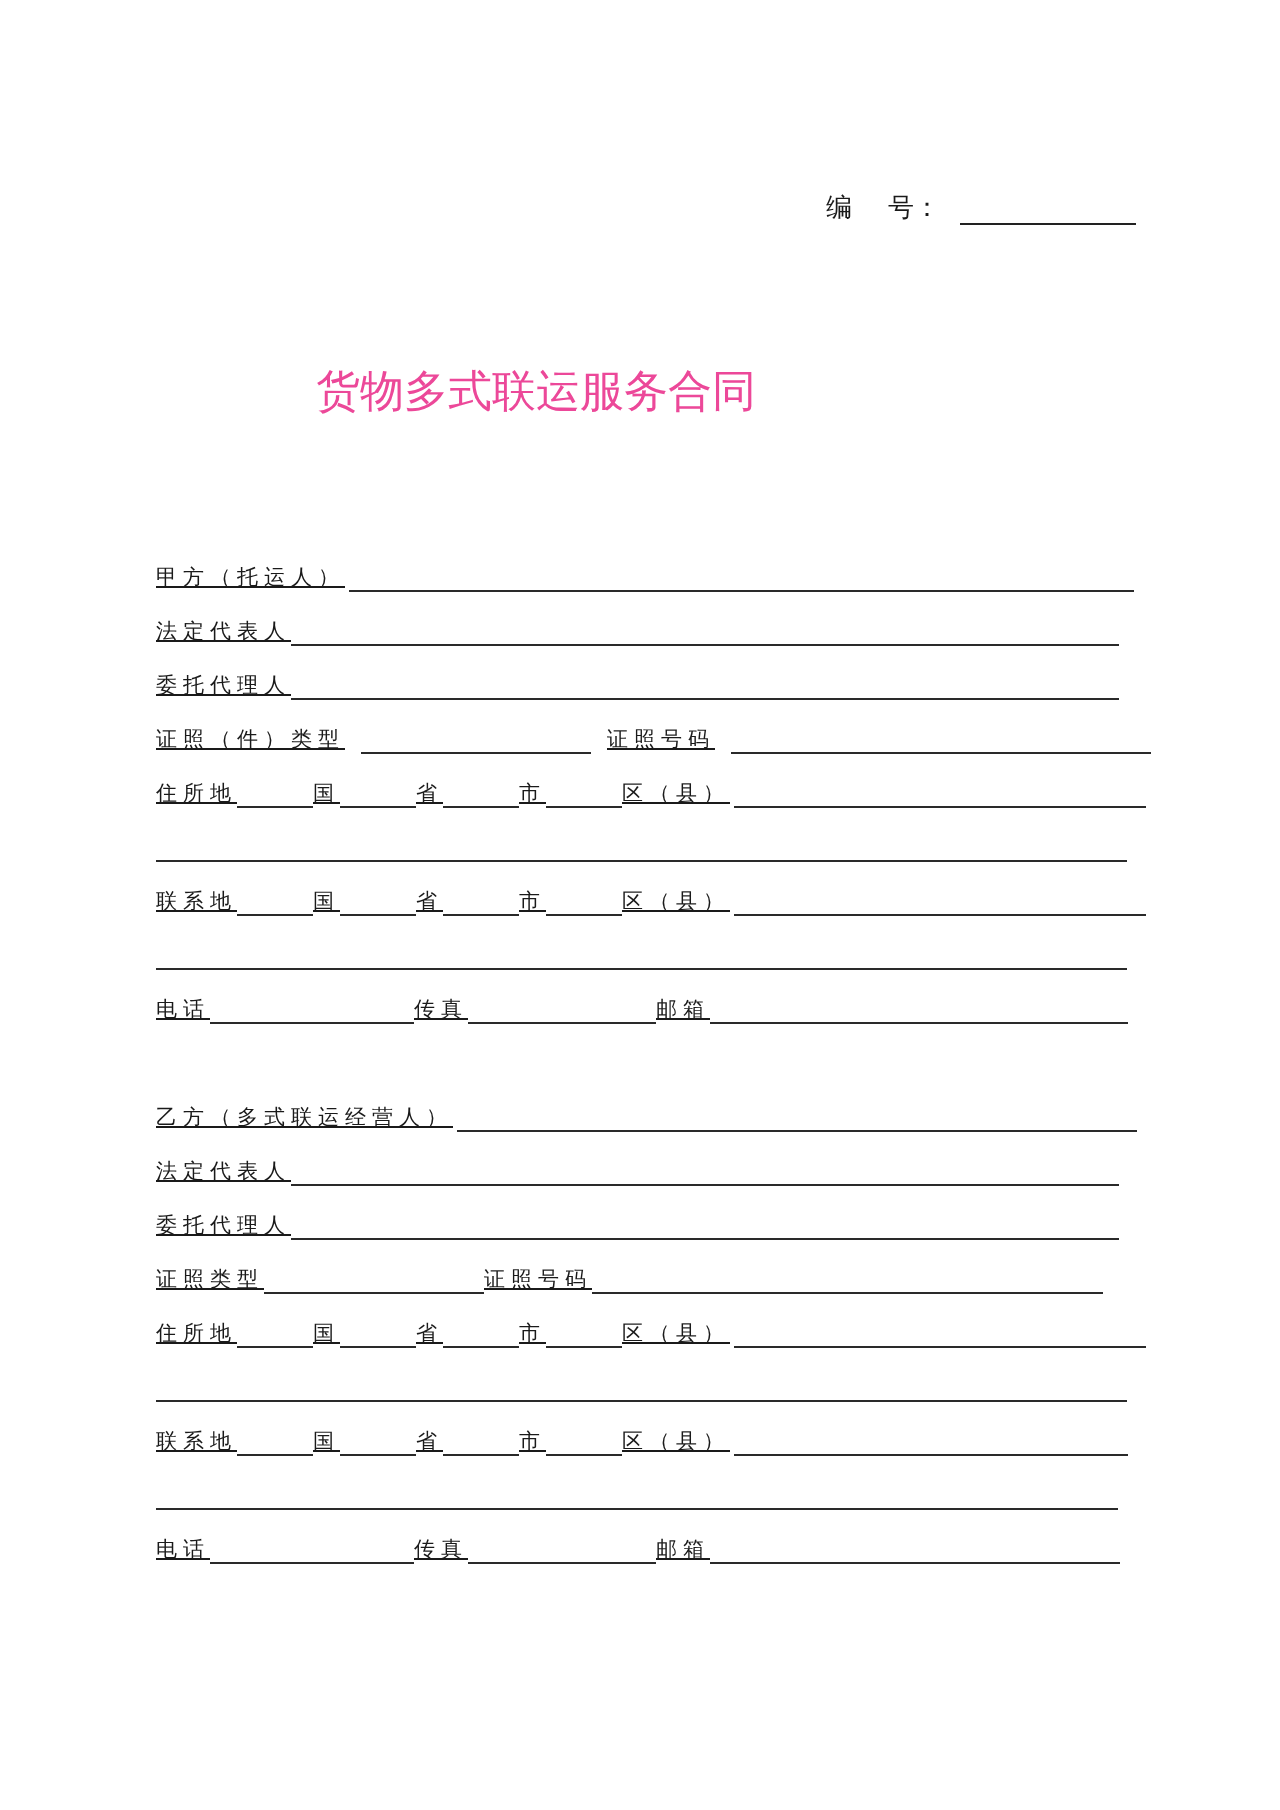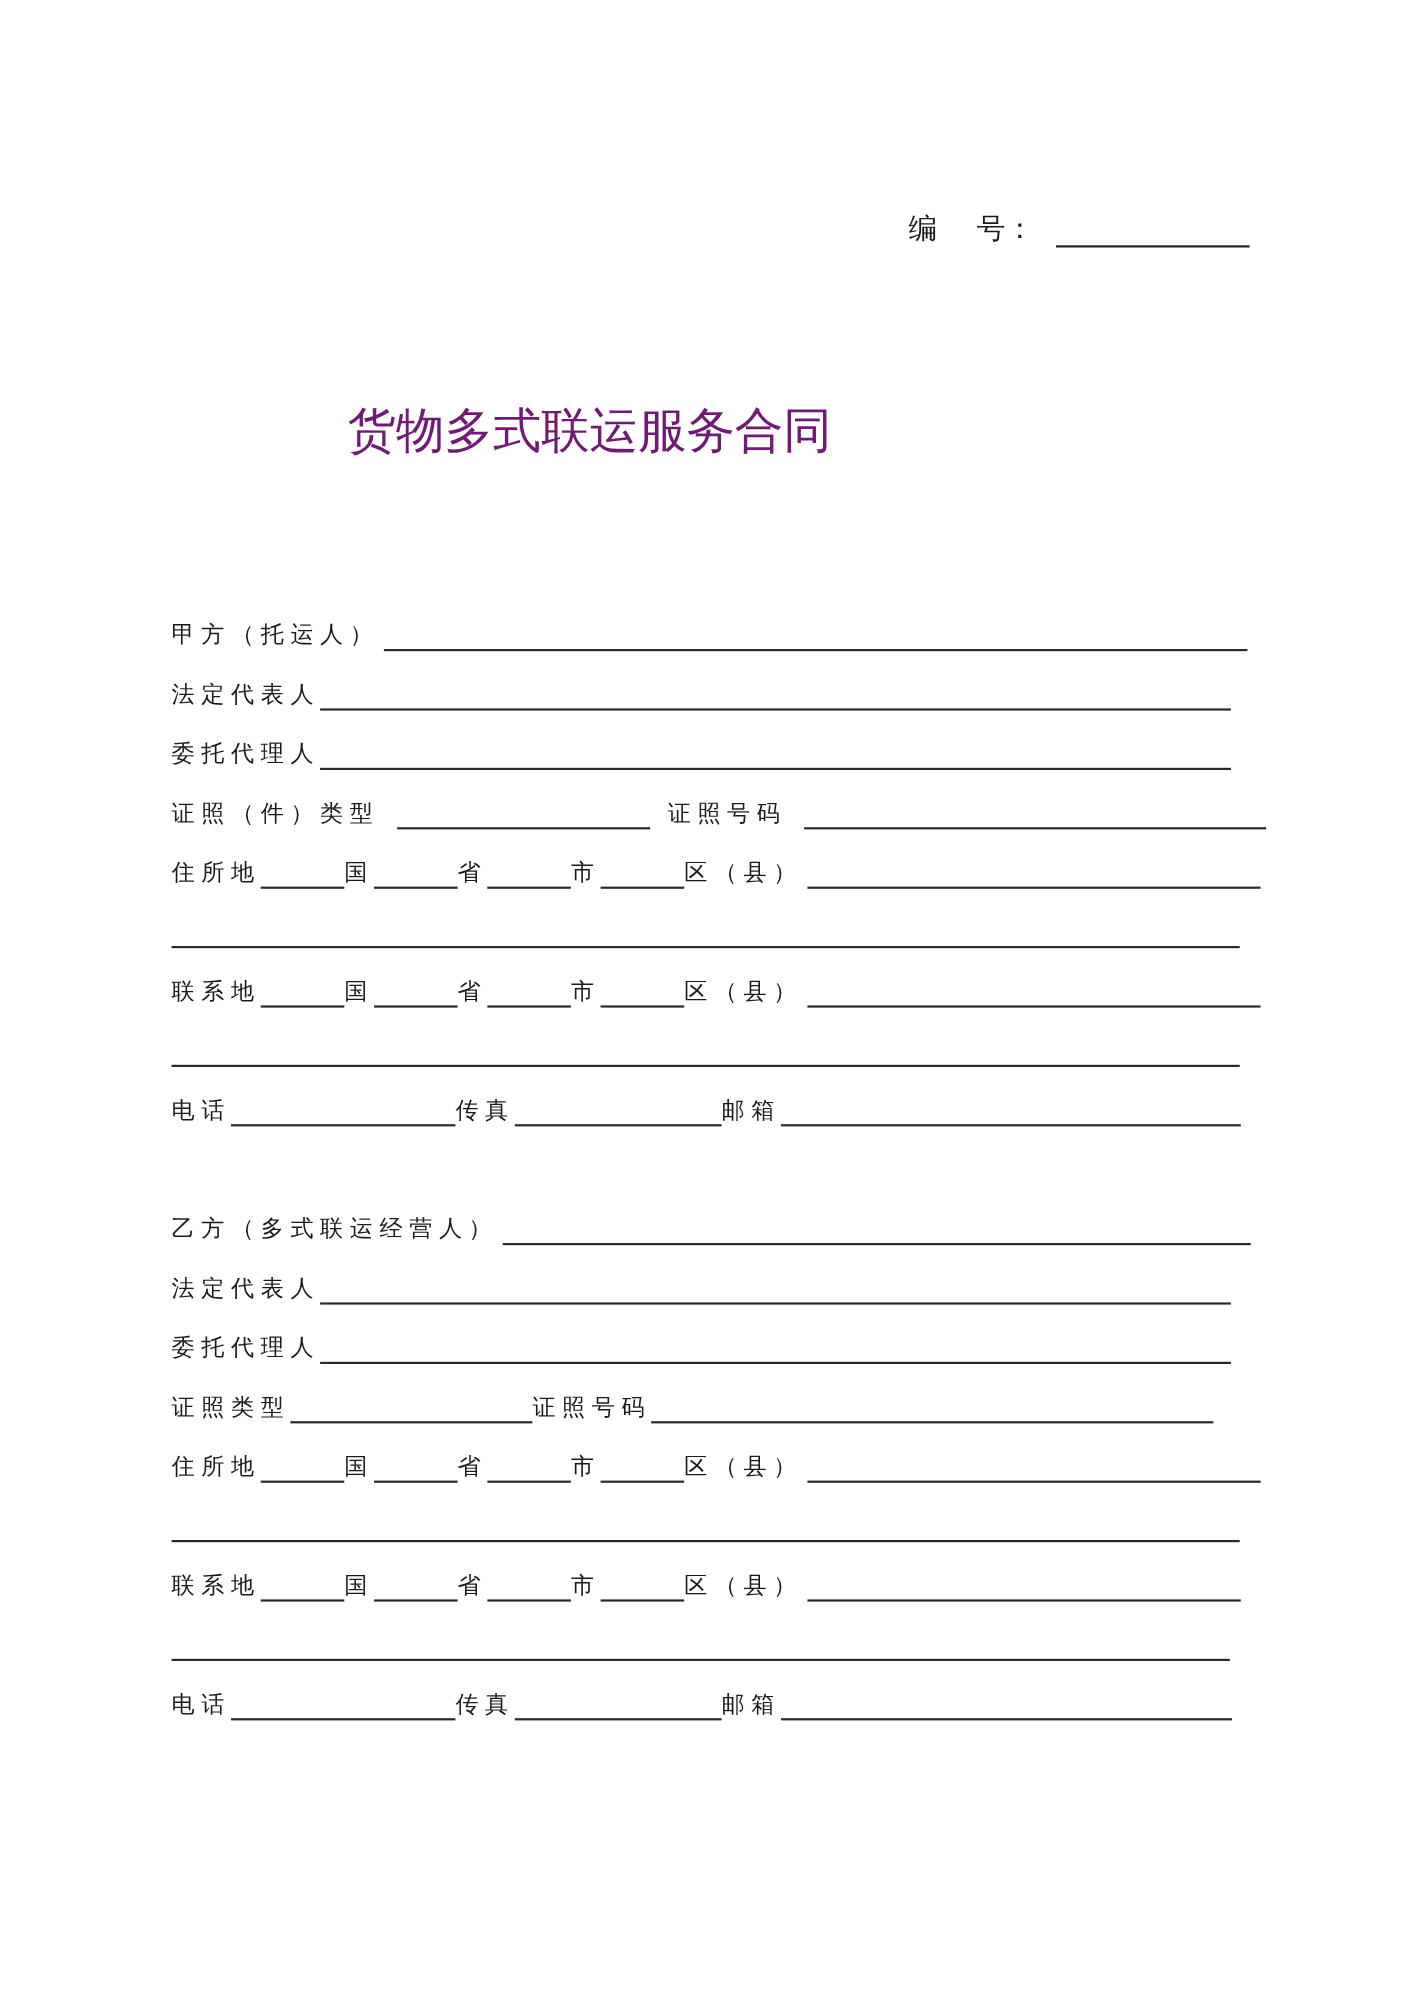--- a/index.html
+++ b/index.html
@@ -3,22 +3,22 @@
 <meta charset="utf-8">
 <style>
   html, body { margin: 0; padding: 0; background: #ffffff; }
   body { width: 1280px; height: 1810px; position: relative; overflow: hidden;
          font-family: "DejaVu Sans", "Liberation Sans", sans-serif; color: #1a1a1a; }
   .serial { position: absolute; top: 190px; left: 826px; font-size: 26px; display: flex; align-items: flex-end; }
   .serial .lbl { letter-spacing: 0; }
   .serial .gap { display: inline-block; width: 36px; }
   .serial .blank { display: inline-block; width: 176px; border-bottom: 2px solid #222; margin-left: 20px; height: 26px; }
   .title { position: absolute; top: 362px; left: 0; width: 1072px; text-align: center;
-           font-family: "DejaVu Serif", "Liberation Serif", serif; font-size: 44px; letter-spacing: 0; color: #701a75; }
-  .row { position: absolute; left: 156px; height: 34px; display: flex; align-items: flex-end; font-size: 21px; letter-spacing: 6px; white-space: nowrap; }
+           font-family: "DejaVu Serif", "Liberation Serif", serif; font-size: 44px; letter-spacing: 0; color: #ec4899; }
+  .row { position: absolute; left: 156px; height: 34px; display: flex; align-items: flex-end; font-size: 21px; letter-spacing: 6px; white-space: nowrap; text-decoration: underline; }
   .row .t { line-height: 26px; padding-bottom: 2px; }
   .u { display: inline-block; border-bottom: 2px solid #2a2a2a; height: 26px; }
   .full { position: absolute; left: 156px; border-bottom: 2px solid #2a2a2a; height: 0; }
 </style>
 </head>
 <body>
 
 <div class="serial">
   <span class="lbl">编</span>
   <span class="gap"></span>

